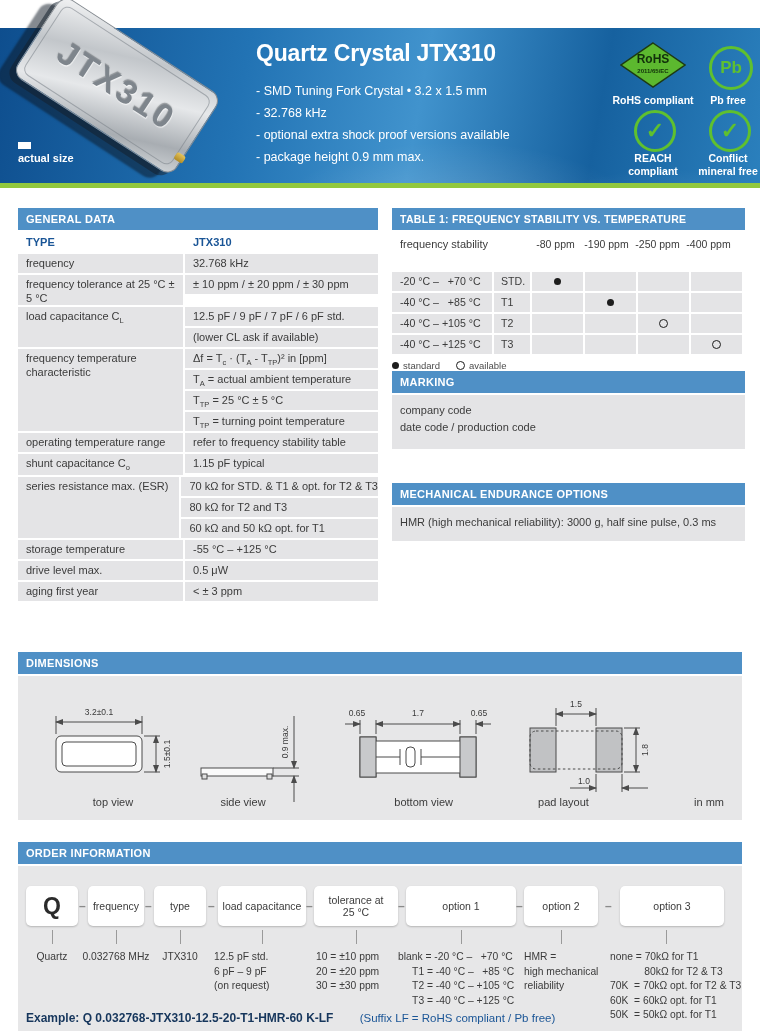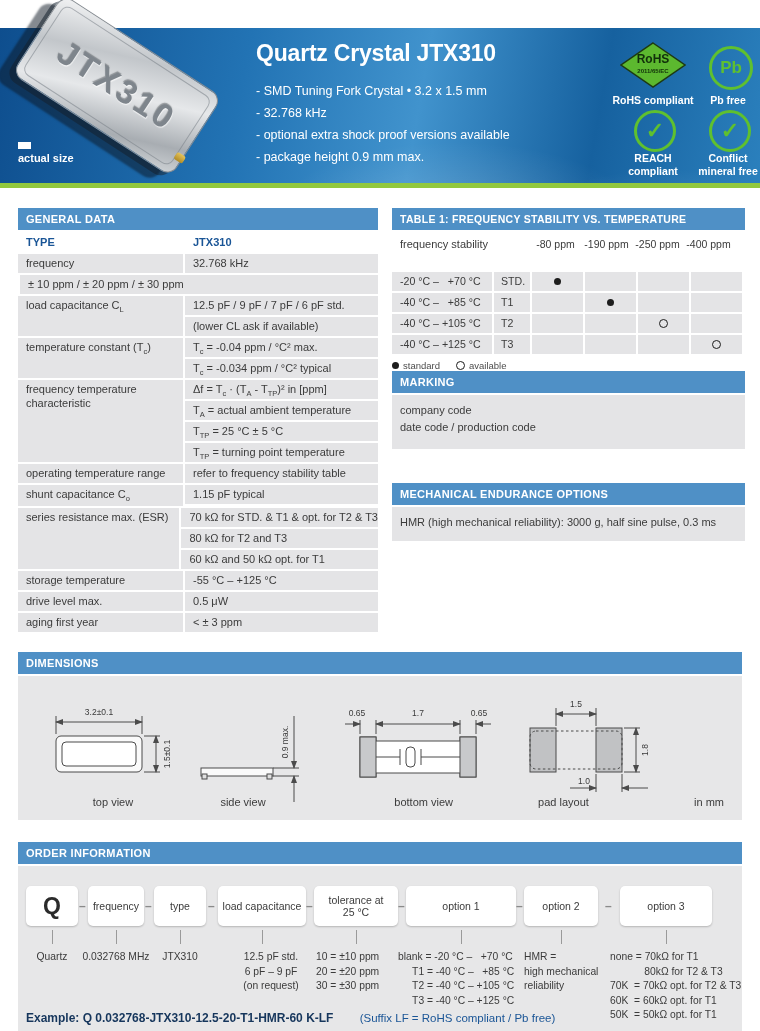--- a/index.html
+++ b/index.html
@@ -156,36 +156,30 @@
       <div class="t2">JTX310</div>
     </div>
     <div id="gen-rows">
         <div class="g-row">
     <div class="g-label">frequency</div>
     <div class="g-vals">
             <div class="g-val">32.768 kHz</div>
           </div>
   </div>
         <div class="g-row">
+    <div class="g-label">frequency tolerance at 25 °C ± 5 °C</div>
     <div class="g-vals">
             <div class="g-val">± 10 ppm / ± 20 ppm / ± 30 ppm</div>
           </div>
   </div>
         <div class="g-row">
     <div class="g-label">load capacitance C<sub>L</sub></div>
     <div class="g-vals">
             <div class="g-val">12.5 pF / 9 pF / 7 pF / 6 pF std.</div>
             <div class="g-val">(lower CL ask if available)</div>
-          </div>
-  </div>
-        <div class="g-row">
-    <div class="g-label">temperature constant (T<sub>c</sub>)</div>
-    <div class="g-vals">
-            <div class="g-val">T<sub>c</sub> = -0.04 ppm / °C² max.</div>
-            <div class="g-val">T<sub>c</sub> = -0.034 ppm / °C² typical</div>
           </div>
   </div>
         <div class="g-row">
     <div class="g-label">frequency temperature characteristic</div>
     <div class="g-vals">
             <div class="g-val">Δf = T<sub>c</sub> · (T<sub>A</sub> - T<sub>TP</sub>)² in [ppm]</div>
             <div class="g-val">T<sub>A</sub> = actual ambient temperature</div>
             <div class="g-val">T<sub>TP</sub> = 25 °C ± 5 °C</div>
             <div class="g-val">T<sub>TP</sub> = turning point temperature</div>
           </div>
@@ -424,21 +418,21 @@
         </div>
         <div class="ob" style="left: 136px; width: 52px;">type</div>
         <div class="ob-dash" style="left: 190px;">–</div>
         <div class="ob-tick" style="left: 162px;"></div>
         <div class="ob-desc" style="left: 134px; width: 56px; text-align: center;">
           <div>JTX310</div>
         </div>
         <div class="ob" style="left: 200px; width: 88px;">load capacitance</div>
         <div class="ob-dash" style="left: 288px;">–</div>
         <div class="ob-tick" style="left: 244px;"></div>
-        <div class="ob-desc" style="left: 209px; width: 88px; text-align: center;">
+        <div class="ob-desc" style="left: 196px; width: 88px; text-align: left;">
           <div>12.5 pF std.</div>
           <div>6 pF – 9 pF</div>
           <div>(on request)</div>
         </div>
         <div class="ob" style="left: 296px; width: 84px;">tolerance at
 25 °C</div>
         <div class="ob-dash" style="left: 380px;">–</div>
         <div class="ob-tick" style="left: 338px;"></div>
         <div class="ob-desc" style="left: 298px; width: 92px; text-align: left;">
           <div>10 = ±10 ppm</div>
@@ -455,21 +449,21 @@
           <div>     T3 = -40 °C – +125 °C</div>
         </div>
         <div class="ob" style="left: 506px; width: 74px;">option 2</div>
         <div class="ob-dash" style="left: 587px;">–</div>
         <div class="ob-tick" style="left: 543px;"></div>
         <div class="ob-desc" style="left: 506px; width: 90px; text-align: left;">
           <div>HMR =</div>
           <div>high mechanical</div>
           <div>reliability</div>
         </div>
-        <div class="ob" style="left: 602px; width: 92px;">option 3</div>
+        <div class="ob" style="left: 602px; width: 104px;">option 3</div>
         <div class="ob-tick" style="left: 648px;"></div>
         <div class="ob-desc" style="left: 592px; width: 130px; text-align: left;">
           <div>none = 70kΩ for T1</div>
           <div>            80kΩ for T2 &amp; T3</div>
           <div>70K  = 70kΩ opt. for T2 &amp; T3</div>
           <div>60K  = 60kΩ opt. for T1</div>
           <div>50K  = 50kΩ opt. for T1</div>
         </div>
       </div>
   </div>

